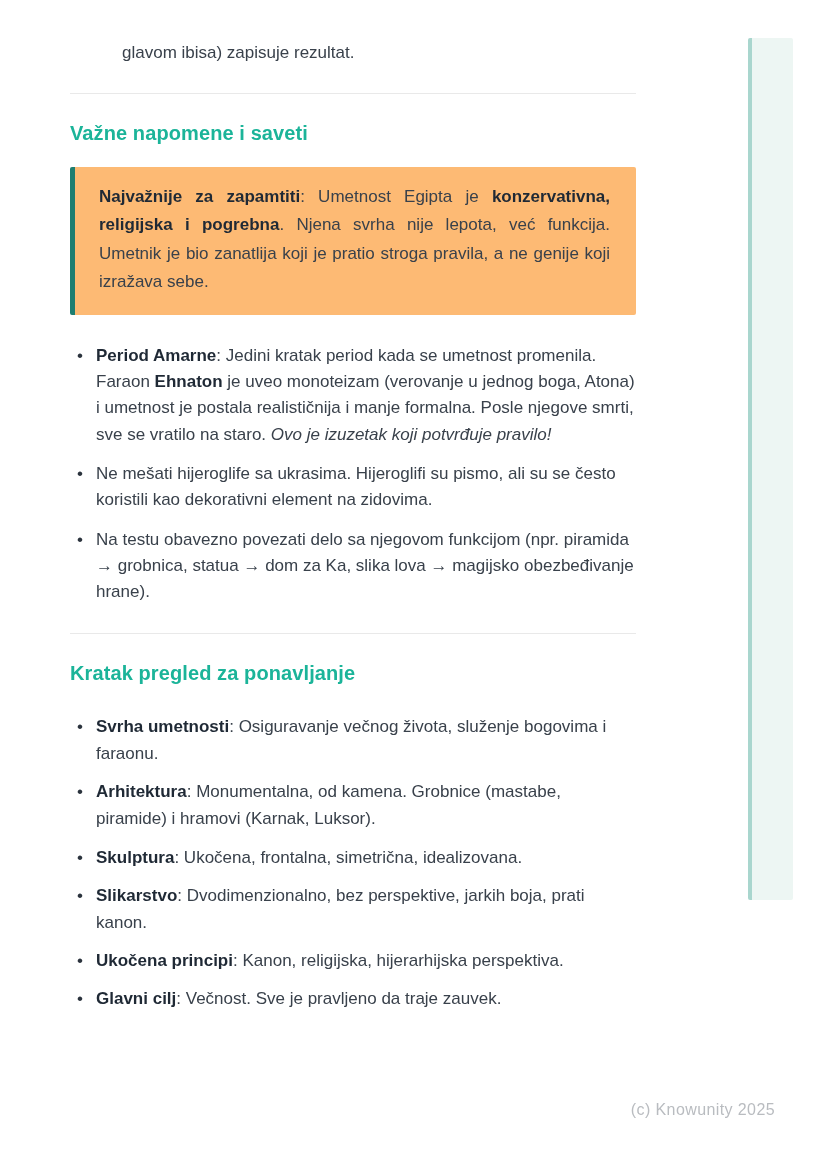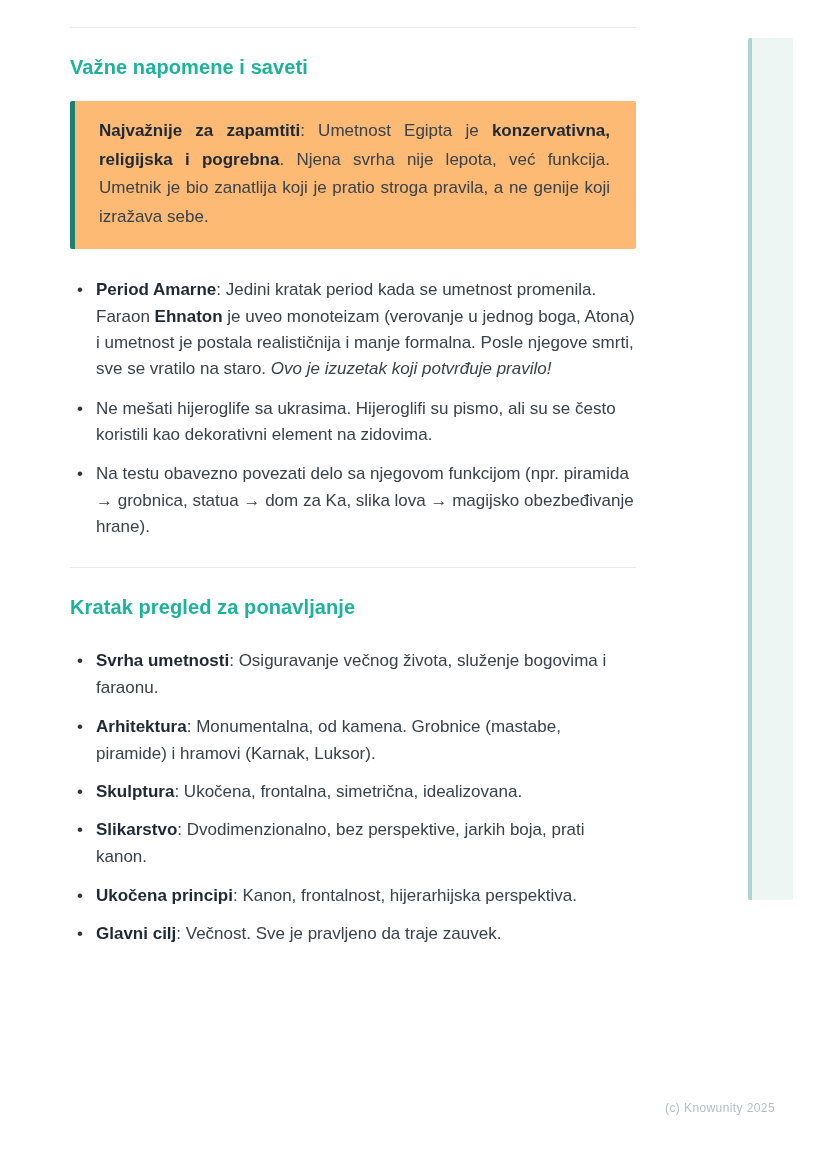--- a/index.html
+++ b/index.html
@@ -80,32 +80,33 @@
   ul.review li {
     line-height: 1.6;
     margin-bottom: 11px;
   }
   b { font-weight: 700; color: #1f2935; }
   .seg-italic { font-style: italic; }
   .footer {
     position: absolute;
     right: 53px;
     top: 1101px;
-    font-size: 12px;
+    font-size: 16px;
     letter-spacing: 0.4px;
     color: #b9bcc0;
   }
 </style>
 </head>
 <body>
 
 <div class="accent-bar"></div>
 
 <div class="content">
 
+  <p class="continuation">glavom ibisa) zapisuje rezultat.</p>
 
   <hr class="divider">
 
   <h2 class="section-title">Važne napomene i saveti</h2>
 
   <div class="callout">
     <p><b>Najvažnije za zapamtiti</b><span>: Umetnost Egipta je </span><b>konzervativna, religijska i pogrebna</b><span>. Njena svrha nije lepota, već funkcija. Umetnik je bio zanatlija koji je pratio stroga pravila, a ne genije koji izražava sebe.</span></p>
   </div>
 
   <ul class="bullets">
@@ -116,19 +117,19 @@
 
   <hr class="divider">
 
   <h2 class="section-title">Kratak pregled za ponavljanje</h2>
 
   <ul class="bullets review">
     <li><b>Svrha umetnosti</b><span>: Osiguravanje večnog života, služenje bogovima i faraonu.</span></li>
     <li><b>Arhitektura</b><span>: Monumentalna, od kamena. Grobnice (mastabe, piramide) i hramovi (Karnak, Luksor).</span></li>
     <li><b>Skulptura</b><span>: Ukočena, frontalna, simetrična, idealizovana.</span></li>
     <li><b>Slikarstvo</b><span>: Dvodimenzionalno, bez perspektive, jarkih boja, prati kanon.</span></li>
-    <li><b>Ukočena principi</b><span>: Kanon, frontalnost, hijerarhijska perspektiva.</span></li>
+    <li><b>Ukočena principi</b><span>: Kanon, religijska, hijerarhijska perspektiva.</span></li>
     <li><b>Glavni cilj</b><span>: Večnost. Sve je pravljeno da traje zauvek.</span></li>
   </ul>
 
 </div>
 
 <div class="footer">(c) Knowunity 2025</div>
 
 </body></html>

